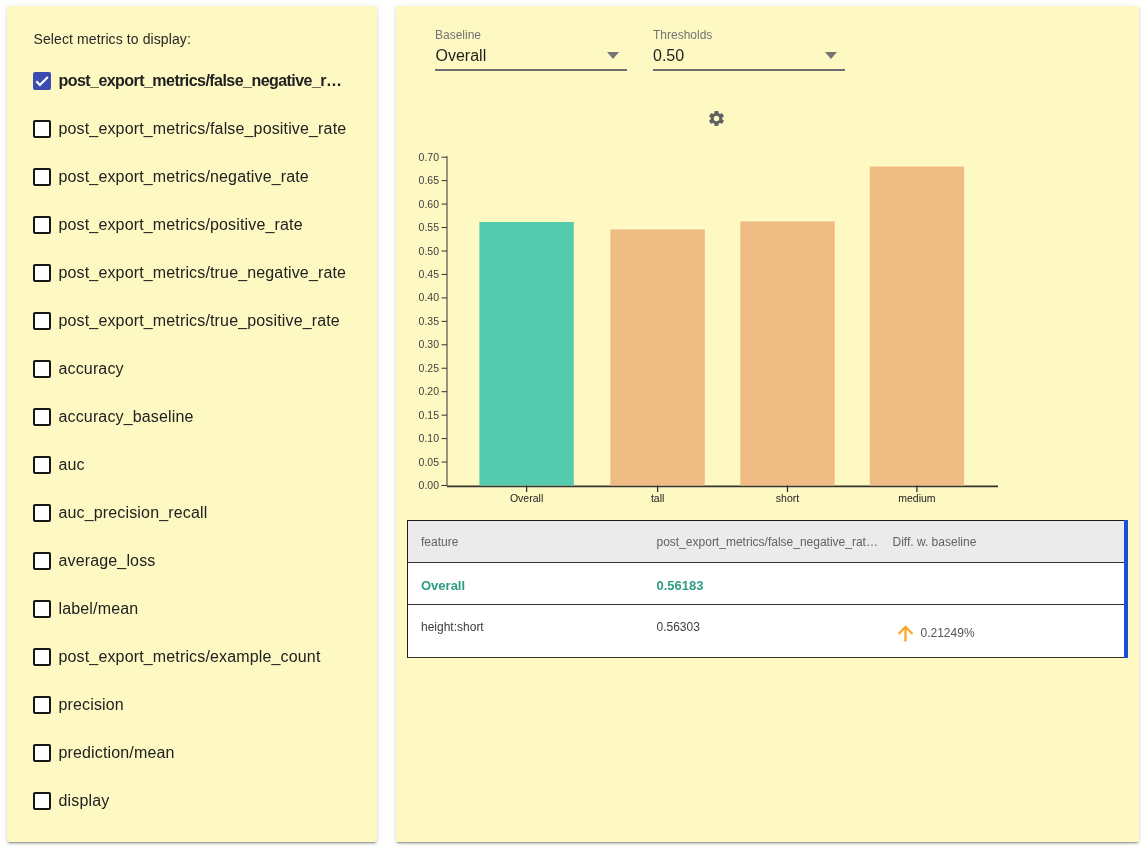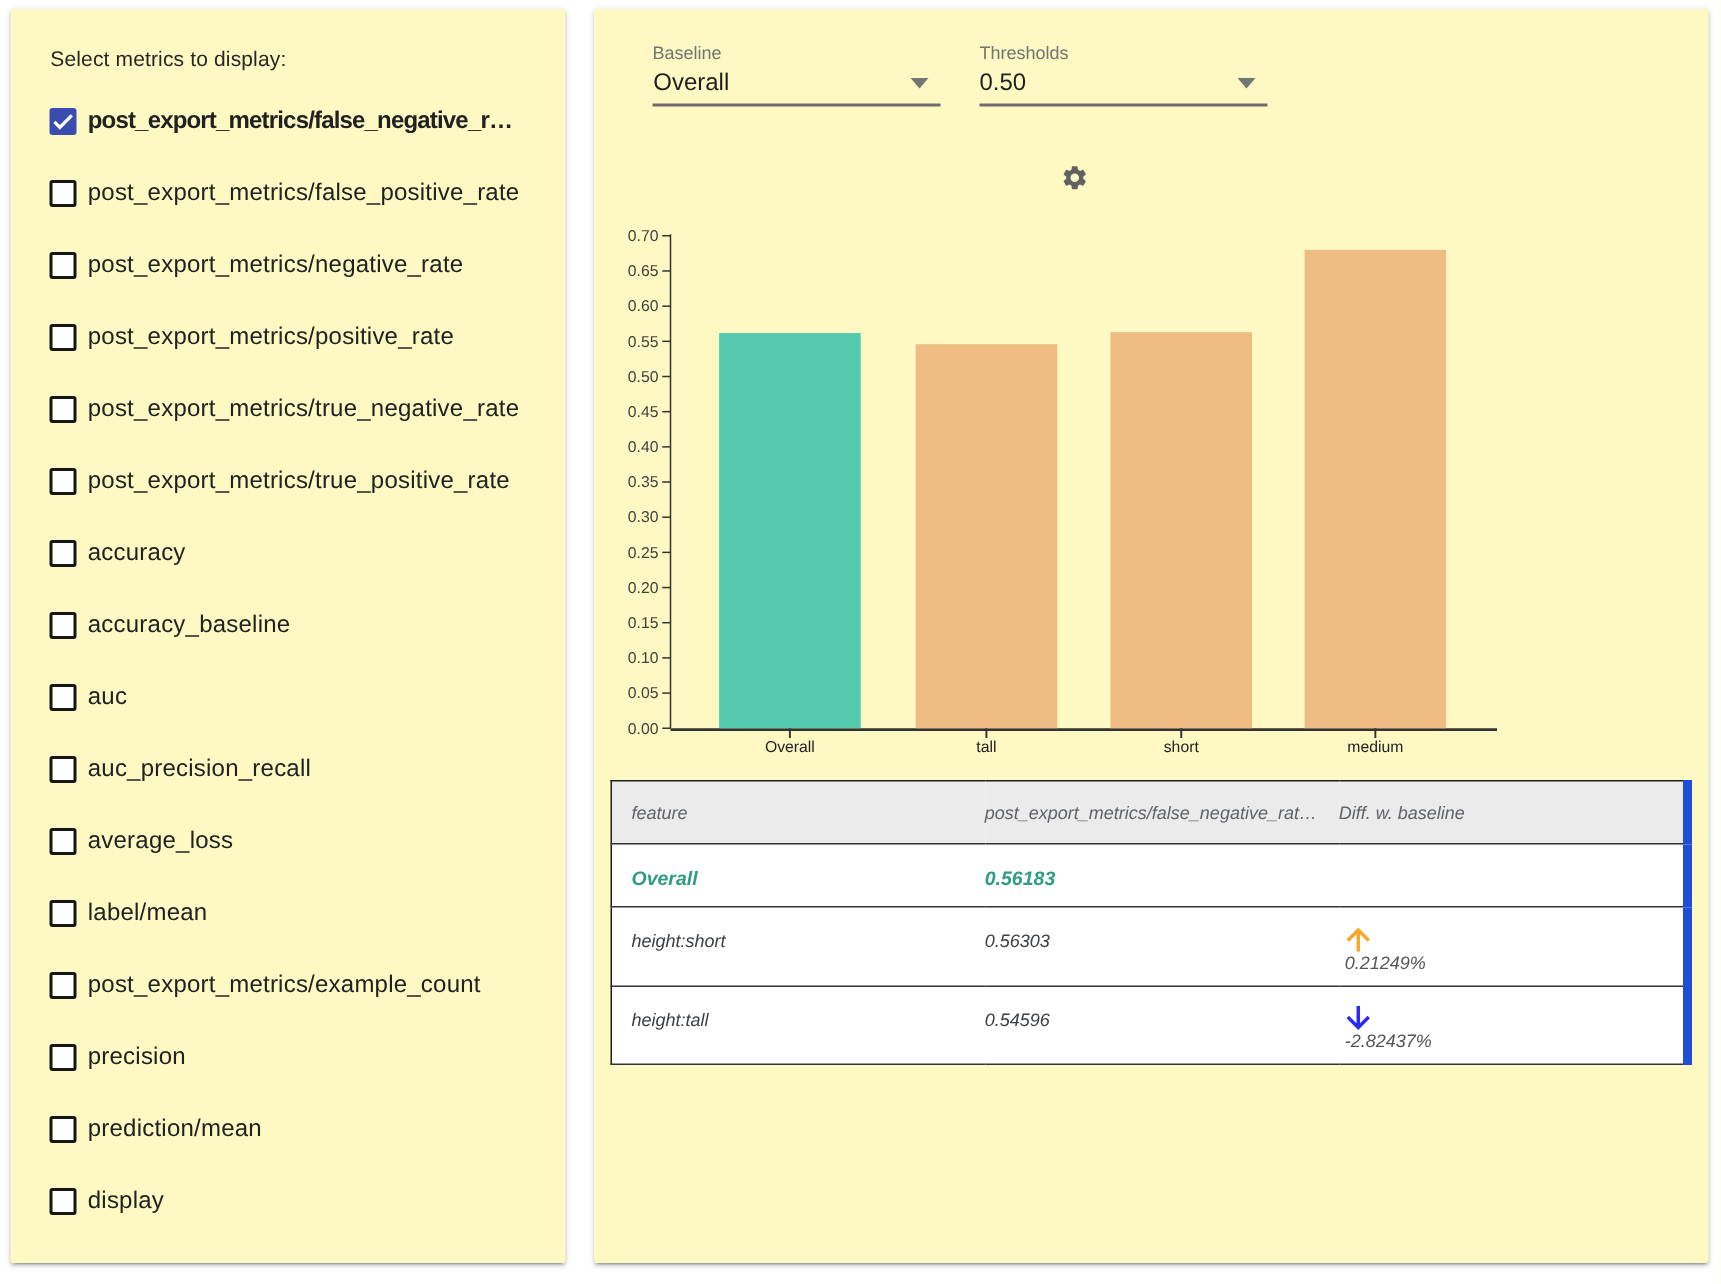--- a/index.html
+++ b/index.html
@@ -17,33 +17,33 @@
   .cbrow .lbl { position:absolute; left:25.5px; top:50%; transform:translateY(-50%); white-space:nowrap; font-size:16px; letter-spacing:0.15px; color:#212121; }
   .cbrow .lbl.b { font-weight:bold; letter-spacing:-0.55px; }
 
   .ddlabel { position:absolute; font-size:12px; color:#737373; }
   .ddvalue { position:absolute; font-size:16px; color:#1f1f1f; }
   .ddline  { position:absolute; height:1.5px; background:#6e6e6e; width:192px; }
   .ddarrow { position:absolute; width:0; height:0; border-left:6px solid transparent; border-right:6px solid transparent; border-top:7px solid #757575; }
 
   .charttitle { position:absolute; left:40.5px; top:103px; font-size:14px; letter-spacing:-0.42px; font-weight:bold; color:#3d3d3d; }
 
-  table.mtable { position:absolute; left:11px; top:514px; width:721px; border-collapse:collapse; background:#fff;font-style:italic; }
+  table.mtable { position:absolute; left:11px; top:514px; width:721px; border-collapse:collapse; background:#fff; }
   table.mtable td { border:1px solid #333333; border-left:none; border-right:none; font-size:12px; color:#3c4043; vertical-align:middle; }
   table.mtable tr td:first-child { border-left:1px solid #1d1d1d; }
-  table.mtable tr td:last-child { border-right:6px solid #1d4ed8; }
+  table.mtable tr td:last-child { border-right:4px solid #1d4ed8; }
   table.mtable .hdr td { background:#ebebeb; color:#5f6368; height:42px; border-top:1px solid #1d1d1d; }
   table.mtable td.teal { color:#2f9c84; font-weight:bold; font-size:13px; }
   tr.rowdata td.c1 span, tr.rowdata td.c2 span { position:relative; top:-4px;margin-top:43px; }
   tr.r1 td span { position:relative; top:1.5px; }
   td.c1 { width:249px; padding-left:13px; }
   td.c2 { width:236px; }
   td.c3 { }
   .teal { color:#2f9c84; font-weight:bold; }
-  .diff { display:flex; align-items:flex-start; padding-left:4px; margin-top:4px;flex-direction:column; }
+  .diff { display:flex; align-items:center; padding-left:4px; margin-top:4px; }
   .diff svg { margin-right:7px; flex:none; }
   .diff span { font-size:12px; color:#555; }
 </style>
 </head>
 <body>
 <div id="leftcard" class="card">
   <div class="seltitle">Select metrics to display:</div>
 <div class="cbrow" style="top: 66px;">
       <div class="cbox checked"><svg width="18" height="18" viewBox="0 0 24 24">
           <path d="M4.4 12.4 L9.2 17.2 L19.8 6.6" fill="none" stroke="#fff" stroke-width="2.9"></path>
@@ -191,27 +191,15 @@
       <td class="c2"><span>0.56303</span></td>
       <td class="c3">
             <div class="diff">
               <svg width="17" height="17" viewBox="0 0 17 17">
                 <path d="M8.5 16.4 V1.9 M1.5 9 L8.5 2 L15.5 9" fill="none" stroke="#f8a72c" stroke-width="2.3"></path>
               </svg>
               <span>0.21249%</span>
             </div>
           </td>
     </tr>
-    <tr class="rowdata" style="height:52px;">
-      <td class="c1"><span>height:tall</span></td>
-      <td class="c2"><span>0.54596</span></td>
-      <td class="c3">
-            <div class="diff">
-              <svg width="17" height="17" viewBox="0 0 17 17">
-                <path d="M8.5 0.6 V15.1 M1.5 8 L8.5 15 L15.5 8" fill="none" stroke="#2b2bf0" stroke-width="2.3"></path>
-              </svg>
-              <span>-2.82437%</span>
-            </div>
-          </td>
-    </tr>
   </tbody>
     </table>
 </div>
 
 </body></html>

